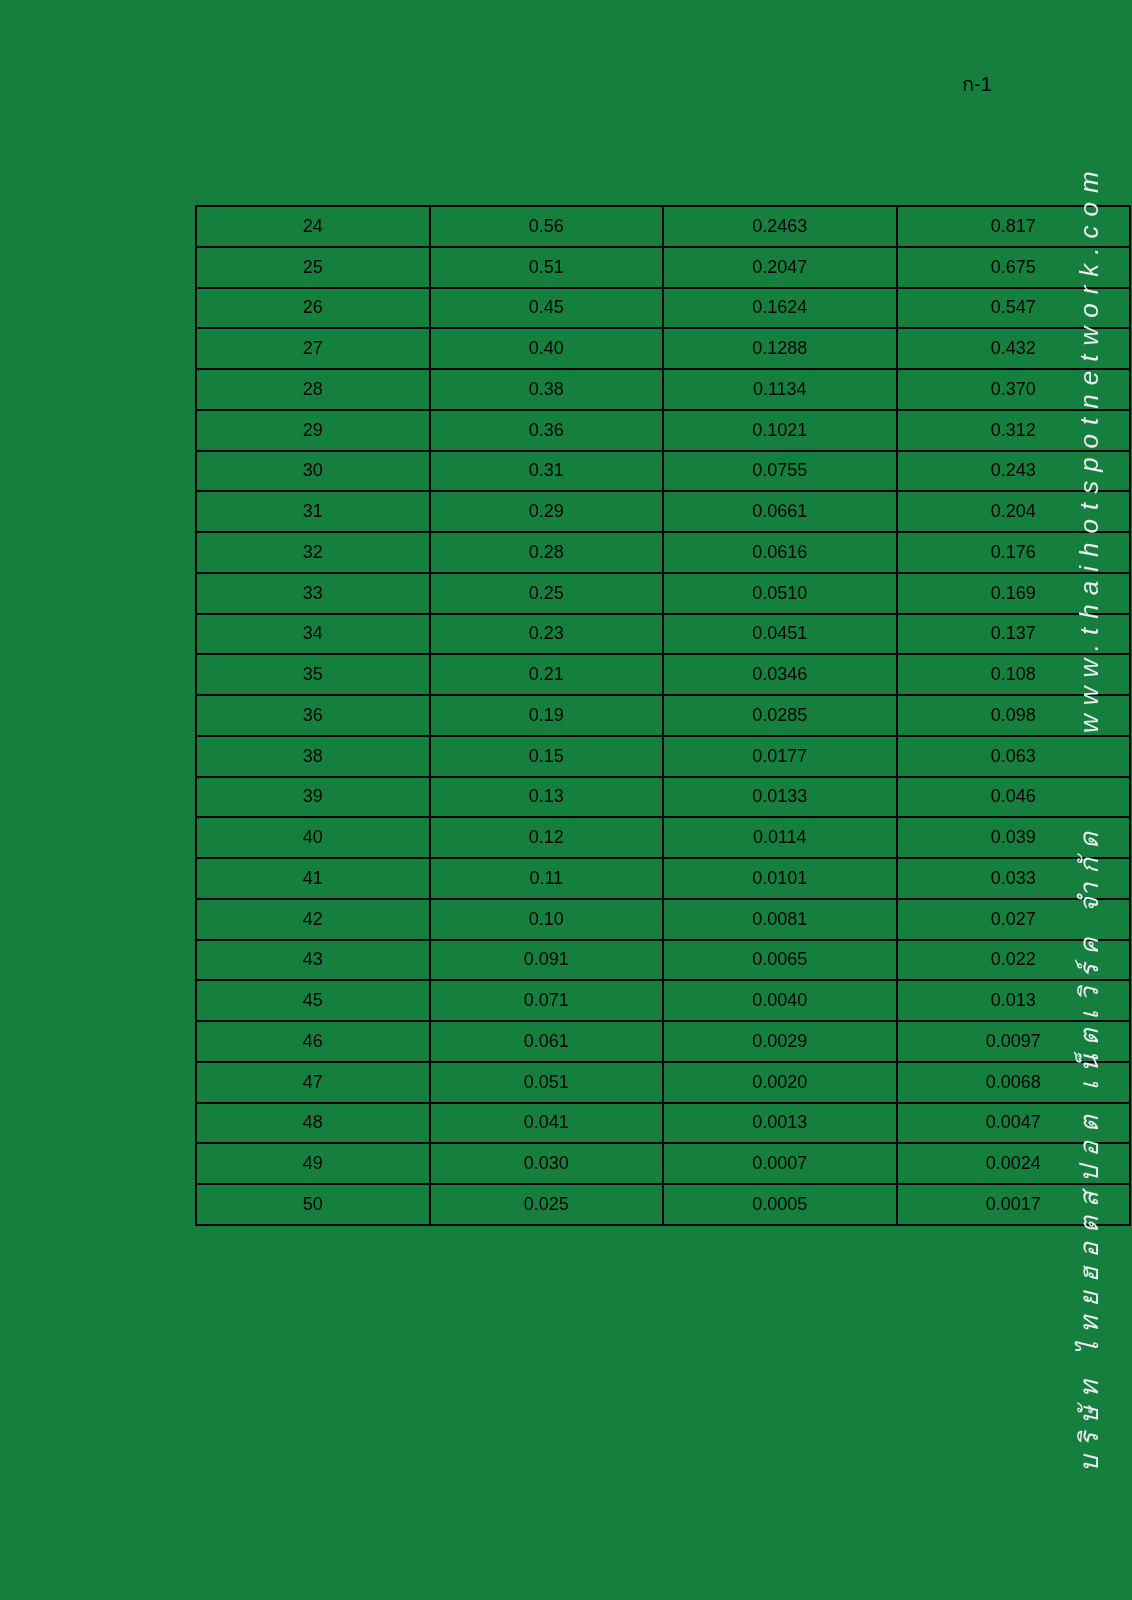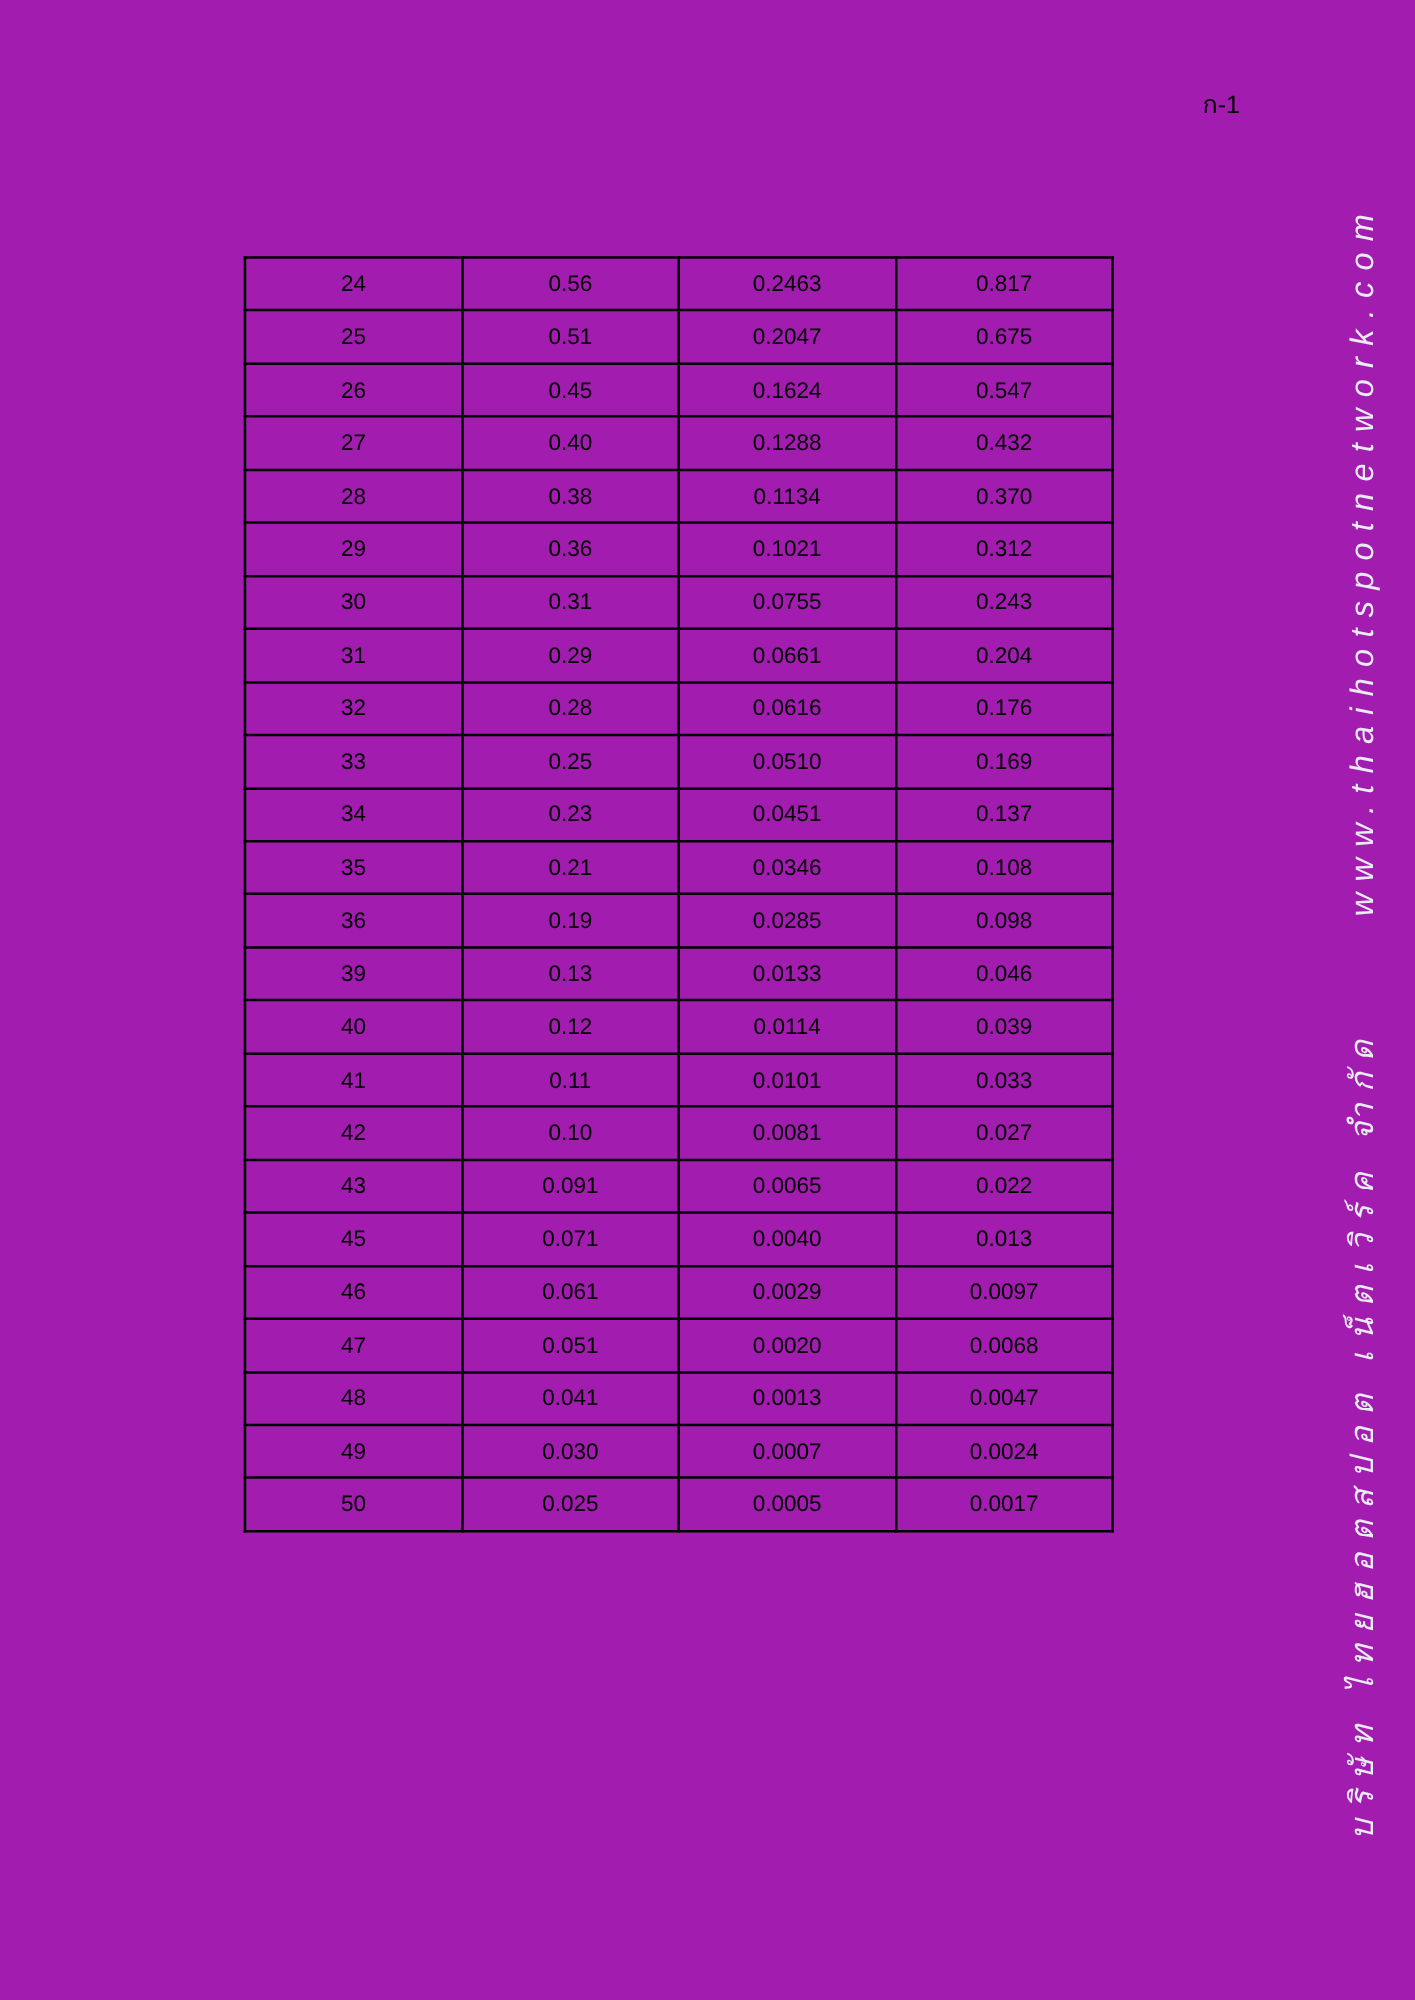--- a/index.html
+++ b/index.html
@@ -4,38 +4,38 @@
 <style>
   html, body {
     margin: 0;
     padding: 0;
     background: #ffffff;
   }
   .page {
     position: relative;
     width: 1132px;
     height: 1600px;
-    background: #a21caf;
+    background: #15803d;
     overflow: hidden;
     font-family: "Liberation Sans", sans-serif;
     color: #000000;
   }
   .page-label {
     position: absolute;
     top: 74px;
     left: 962px;
     font-size: 20px;
     line-height: 1;
     color: #000000;
   }
   .data-table {
     position: absolute;
     left: 195px;
     top: 205px;
-    width: 696px;
+    width: 936px;
     height: 1021px;
     border-collapse: collapse;
     table-layout: fixed;
   }
   .data-table td {
     border: 2px solid #000000;
     text-align: center;
     vertical-align: middle;
     font-size: 18px;
     padding: 0;
@@ -140,20 +140,26 @@
           <td>0.0346</td>
           <td>0.108</td>
         </tr>
         <tr>
           <td>36</td>
           <td>0.19</td>
           <td>0.0285</td>
           <td>0.098</td>
         </tr>
         <tr>
+          <td>38</td>
+          <td>0.15</td>
+          <td>0.0177</td>
+          <td>0.063</td>
+        </tr>
+        <tr>
           <td>39</td>
           <td>0.13</td>
           <td>0.0133</td>
           <td>0.046</td>
         </tr>
         <tr>
           <td>40</td>
           <td>0.12</td>
           <td>0.0114</td>
           <td>0.039</td>

